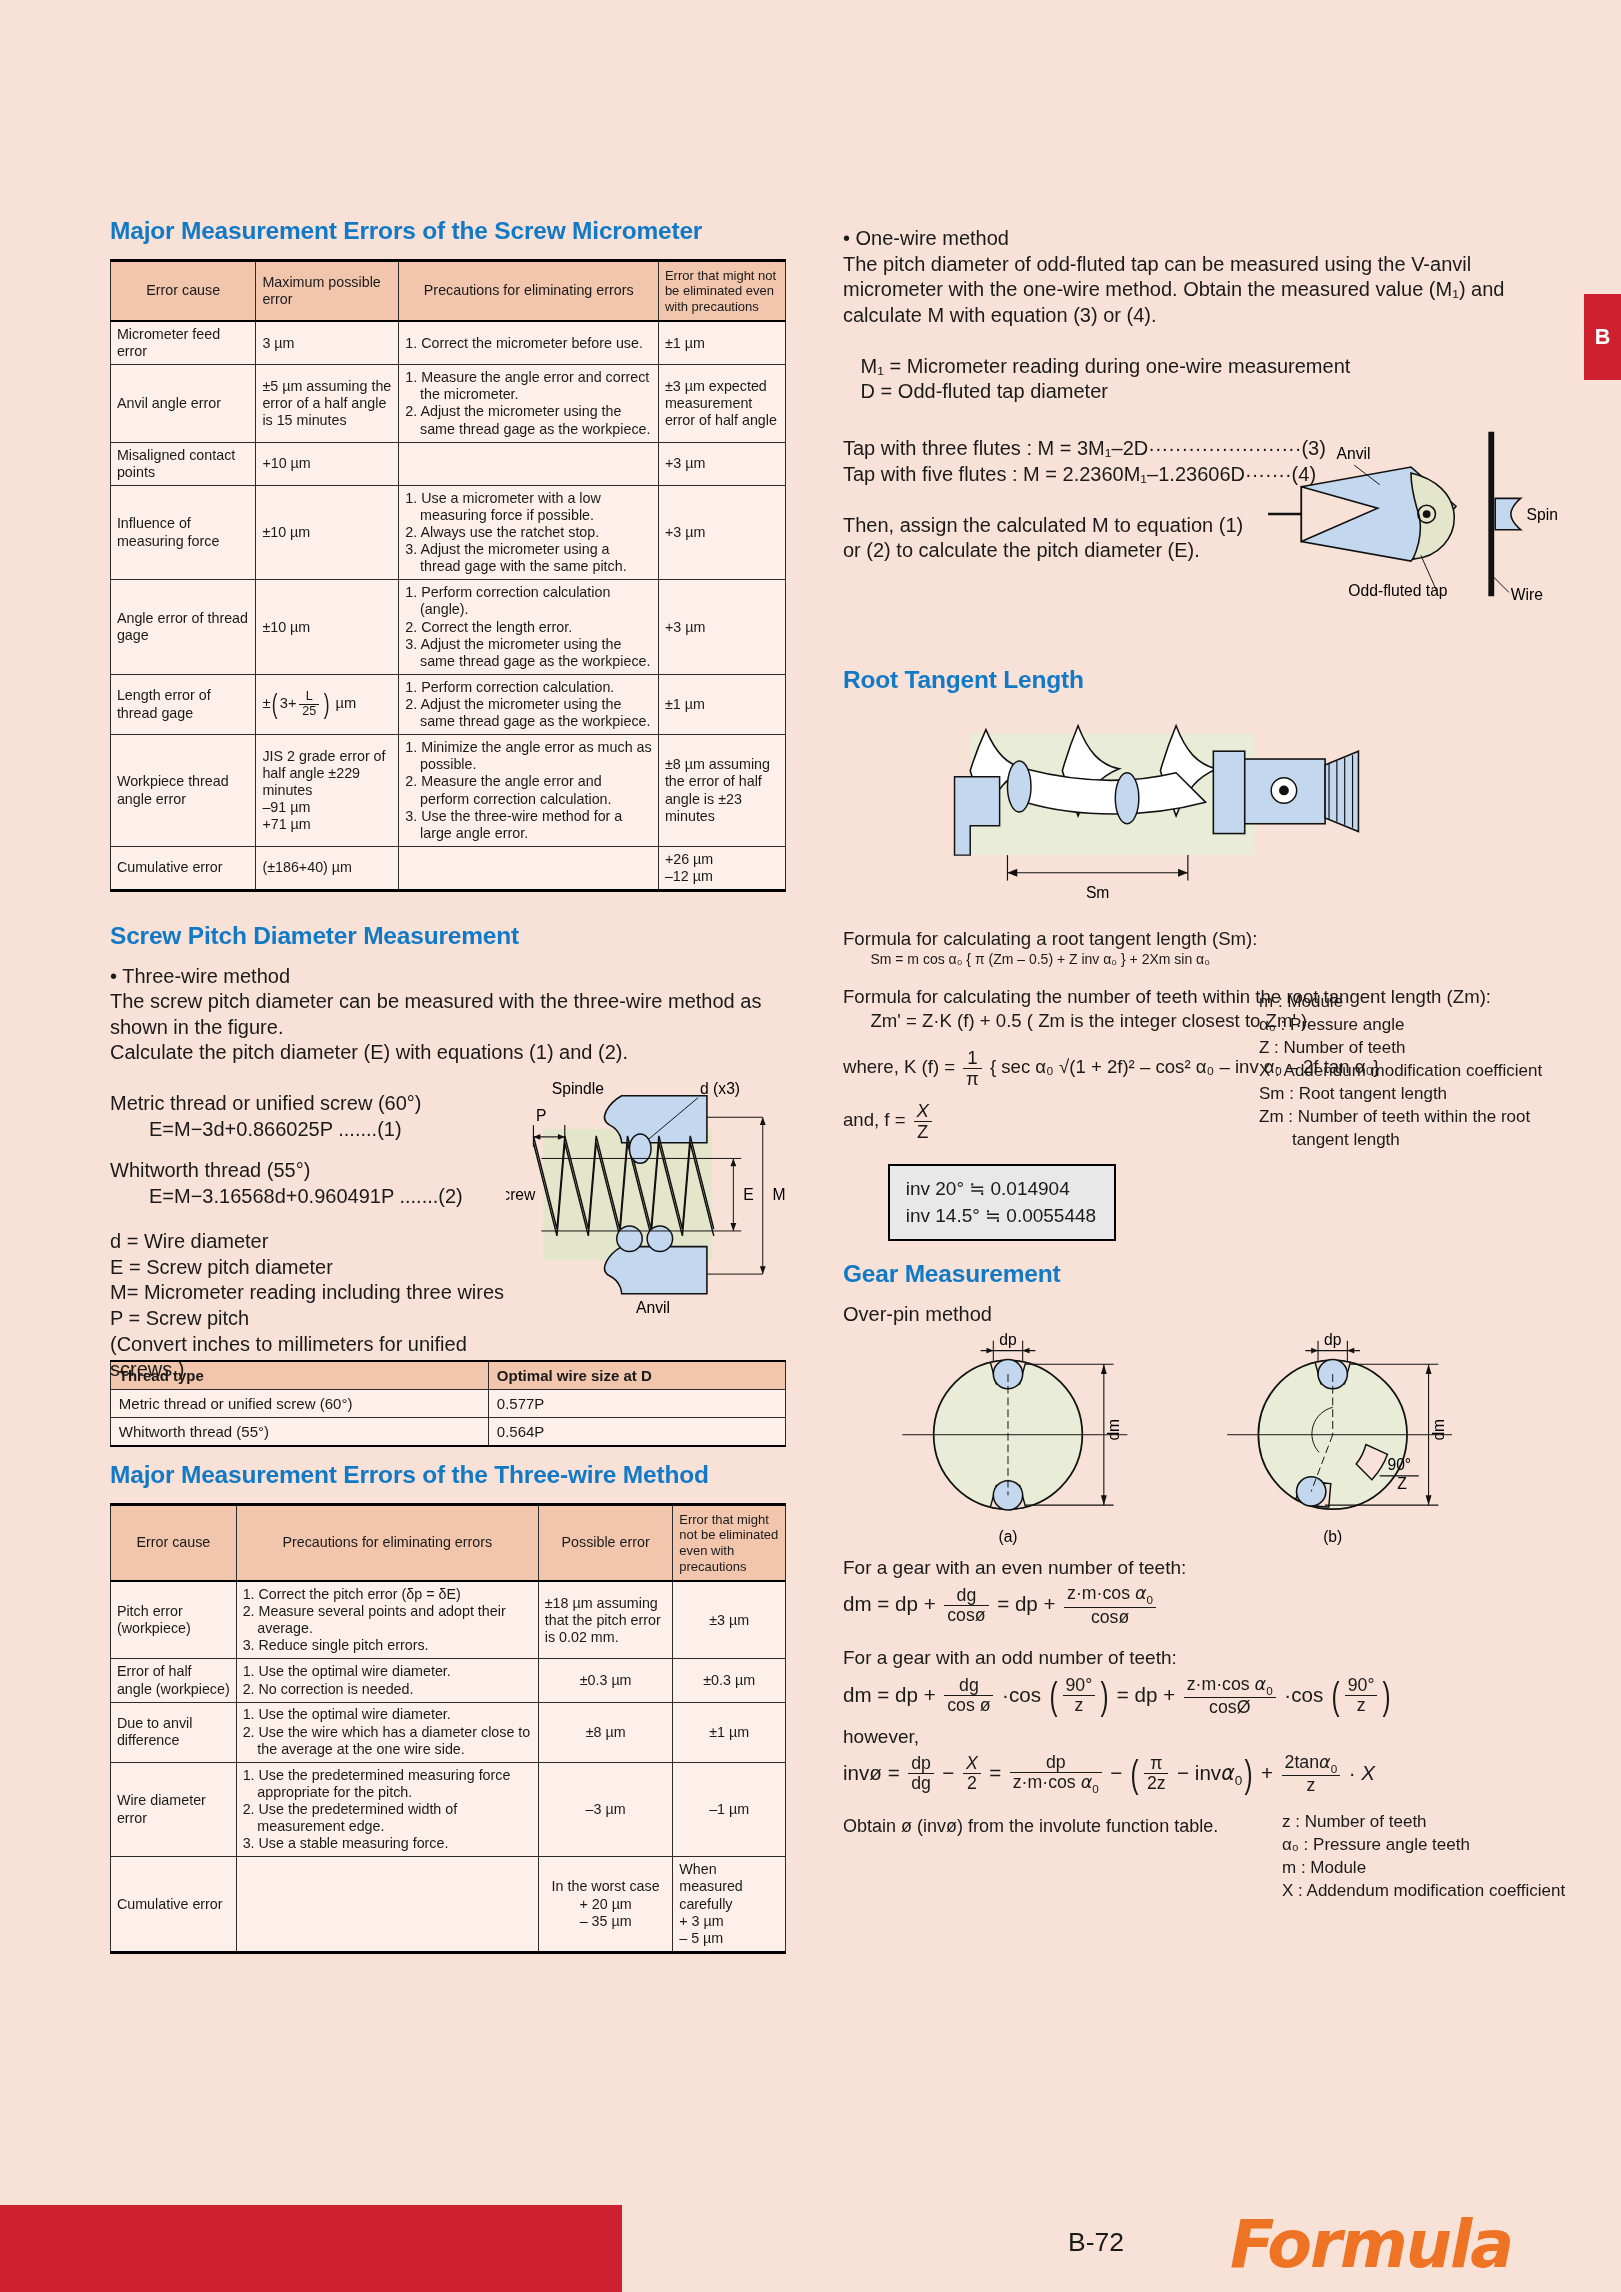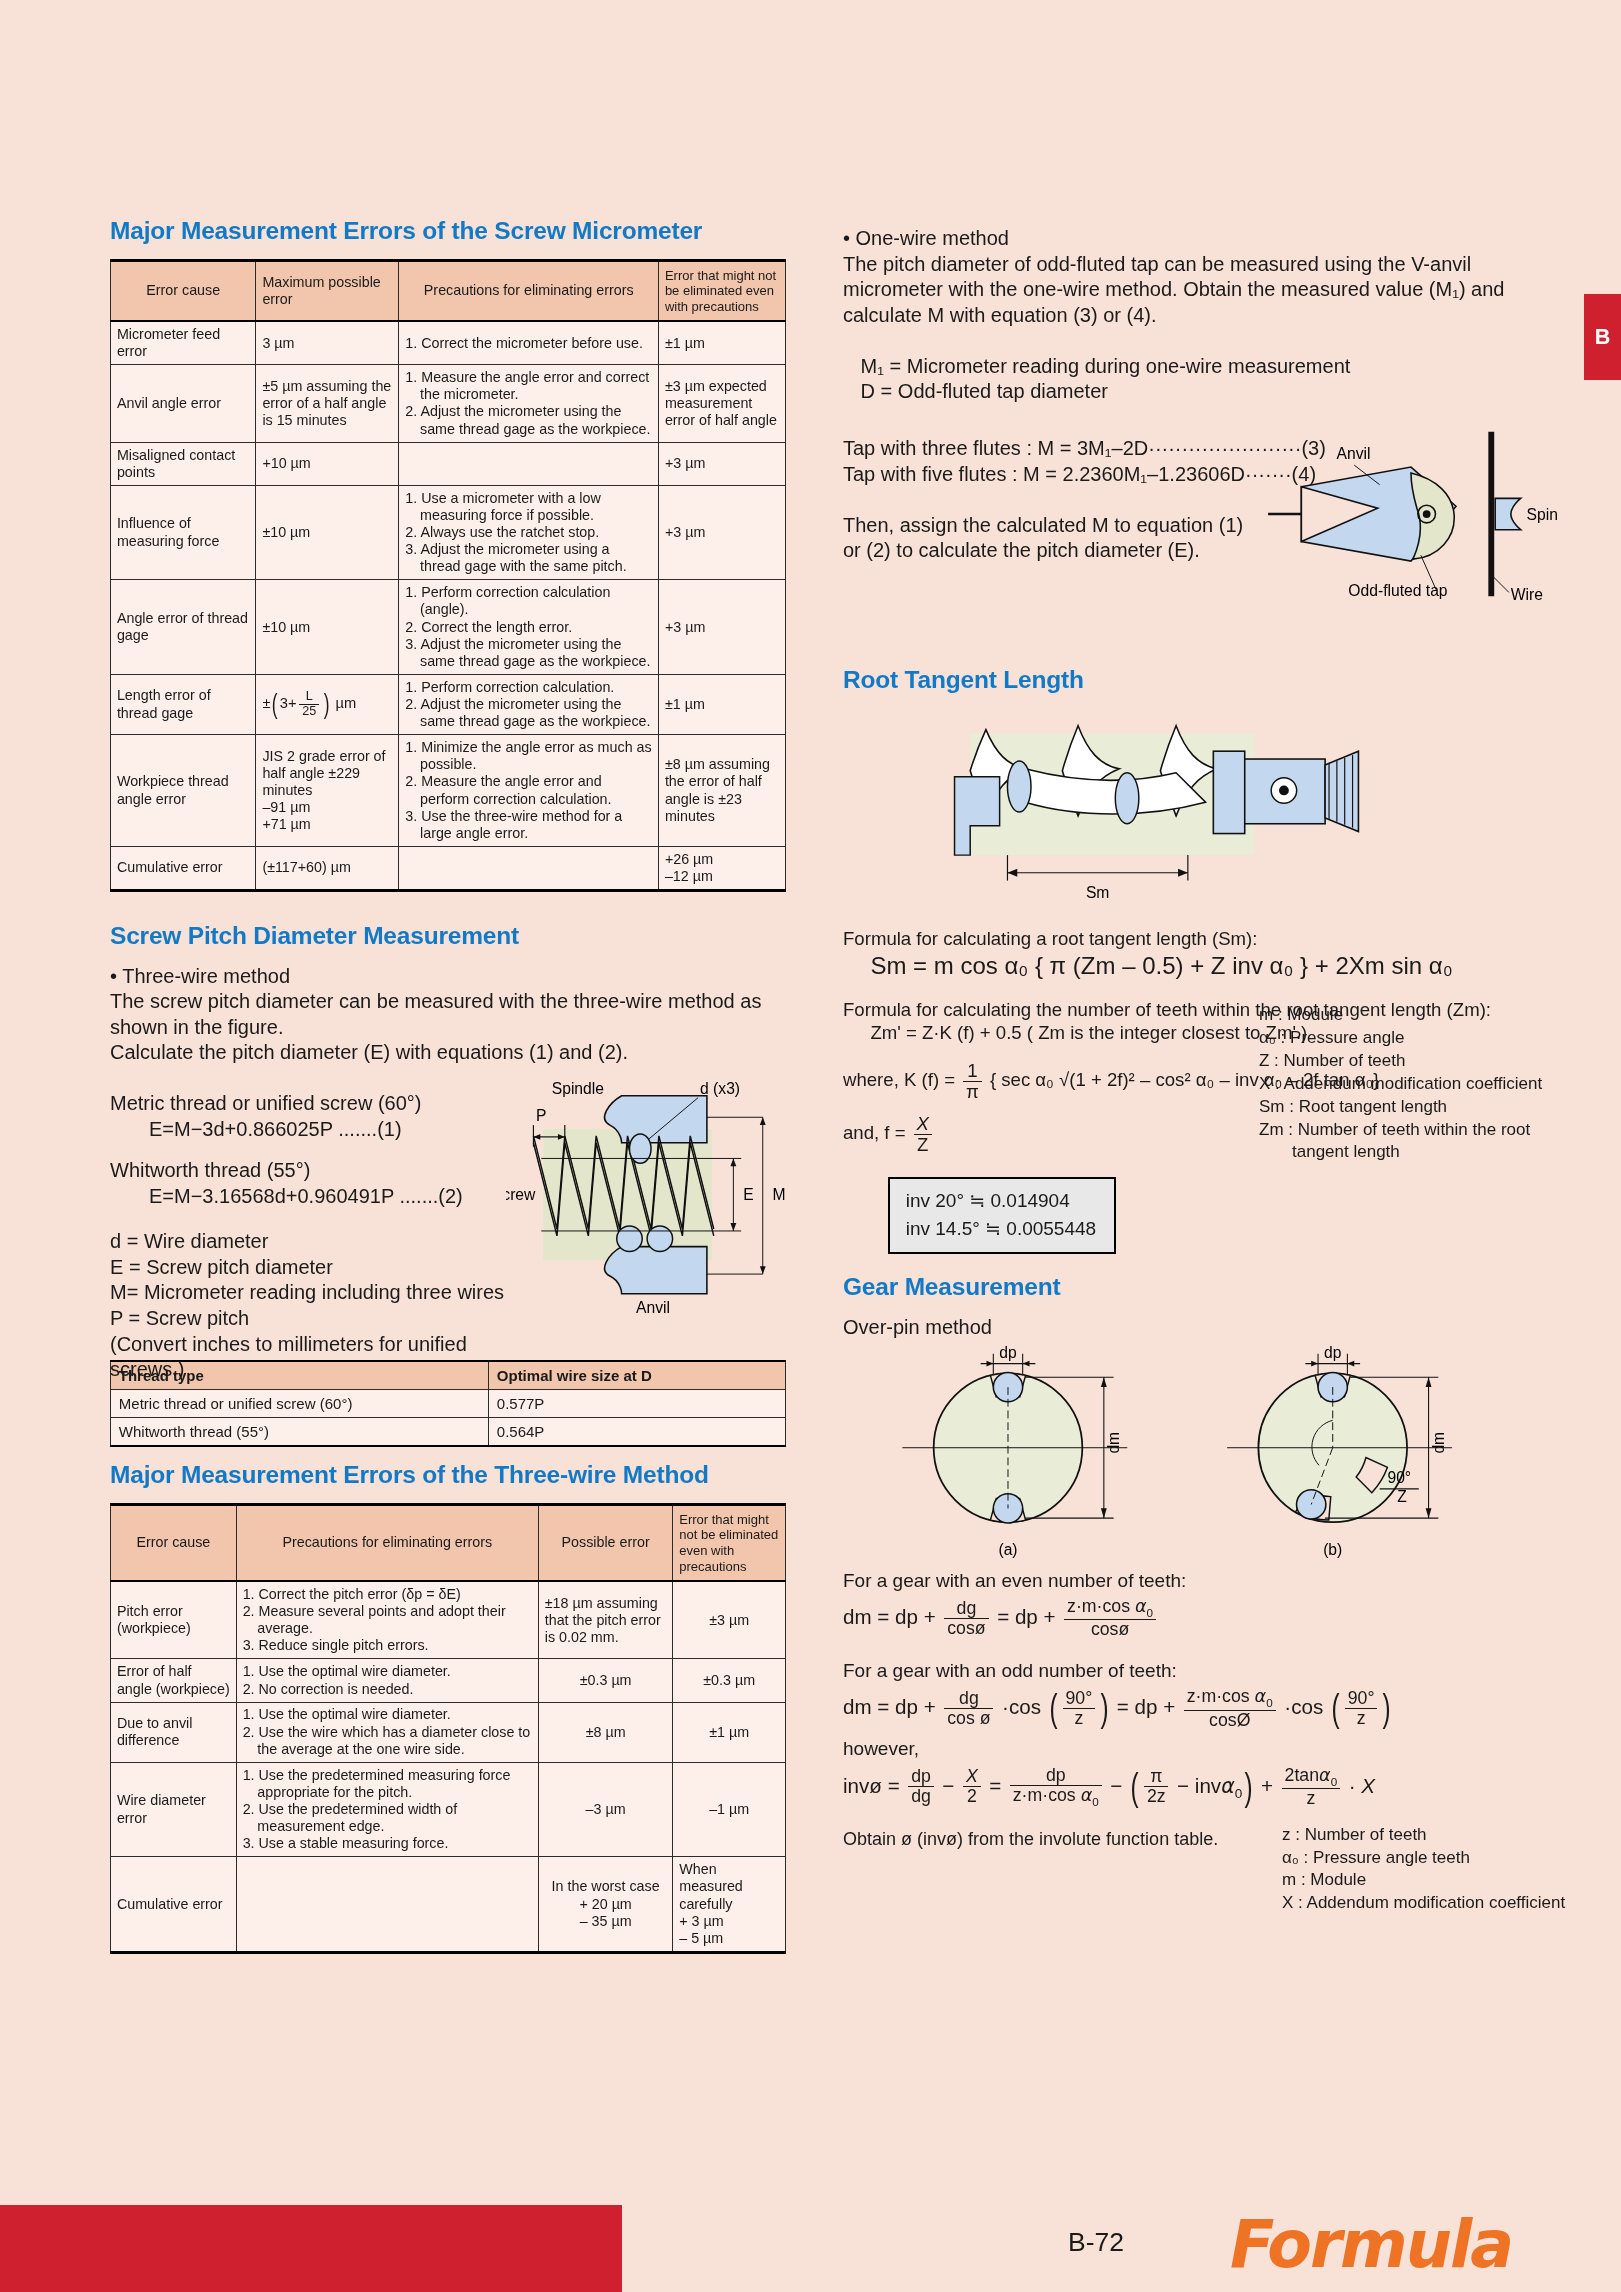--- a/index.html
+++ b/index.html
@@ -191,21 +191,21 @@
               <ul class="ol">
             <li>1. Minimize the angle error as much as possible.</li>
             <li>2. Measure the angle error and perform correction calculation.</li>
             <li>3. Use the three-wire method for a large angle error.</li>
               </ul>
             </td>
           <td>±8 µm assuming the error of half angle is ±23 minutes</td>
         </tr>
         <tr>
           <td>Cumulative error</td>
-          <td>(±117+60) µm</td>
+          <td>(±186+40) µm</td>
           <td></td>
           <td style="white-space:pre-line">+26 µm
 –12 µm</td>
         </tr>
       </tbody>
     </table>
 
     <div class="sp32"></div>
 
     <h2 class="sect">Screw Pitch Diameter Measurement</h2>
@@ -453,21 +453,21 @@
         <line x1="78" y1="150" x2="78" y2="176"></line>
         <line x1="262" y1="150" x2="262" y2="176"></line>
         <line x1="78" y1="168" x2="262" y2="168"></line>
       </g>
       <polygon points="78,168 88,164 88,172" fill="#111"></polygon>
       <polygon points="262,168 252,164 252,172" fill="#111"></polygon>
       <text x="170" y="194" class="figlabel" text-anchor="middle">Sm</text>
     </svg>
 
     <p class="body" style="font-size:18.6px">Formula for calculating a root tangent length (Sm):</p>
-    <p class="body" style="font-size:24px;padding-left:27.4px">Sm = m cos α₀ { π (Zm – 0.5) + Z inv α₀ } + 2Xm sin α₀</p>
+    <p class="body" style="font-size:14px;padding-left:27.4px">Sm = m cos α₀ { π (Zm – 0.5) + Z inv α₀ } + 2Xm sin α₀</p>
 
     <div class="sp16"></div>
     <p class="body" style="font-size:18.6px">Formula for calculating the number of teeth within the root tangent length (Zm):</p>
     <p class="body" style="font-size:18.6px;padding-left:27.4px">Zm' = Z·K (f) + 0.5 ( Zm is the integer closest to Zm'.)</p>
 
     <div class="sp16"></div>
     <div class="fm" style="font-size:18.6px">
       <span>where,  K (f) =</span>
       <span class="frac" style="font-size:1em"><span class="num">1</span><span class="den">π</span></span>
       <span>{ sec α₀ √(1 + 2f)² – cos² α₀ – inv α₀ – 2f tan α₀}</span>

